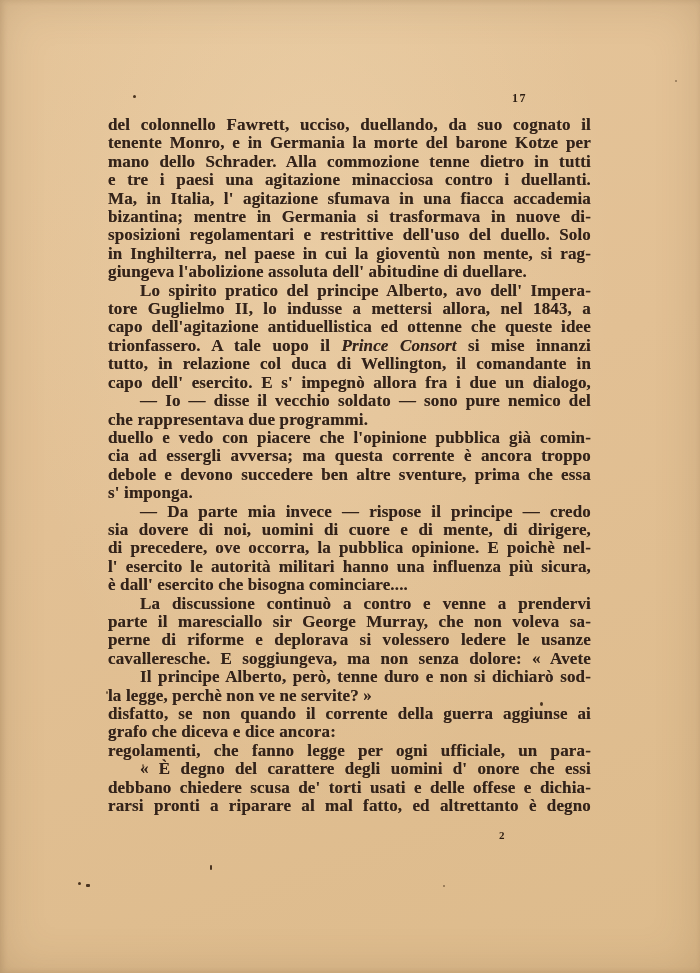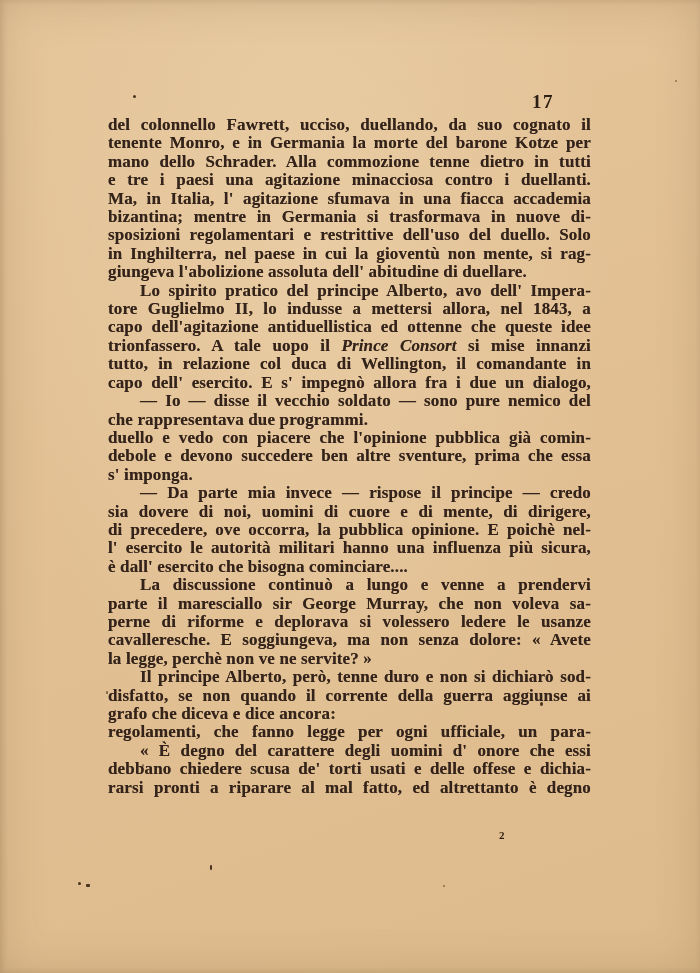--- a/index.html
+++ b/index.html
@@ -15,25 +15,24 @@
     width: 700px; height: 973px;
     background:
       radial-gradient(ellipse at 45% 28%, rgba(255,240,210,0.22) 0%, rgba(255,240,210,0) 55%),
       linear-gradient(160deg, #e5c59a 0%, #e2c094 45%, #ddbb8c 100%);
     box-shadow: inset 0 0 46px rgba(105,75,40,0.20), inset 2px 0 6px rgba(95,65,35,0.18);
     color: #33231a;
   }
   .pagenum {
     position: absolute;
     top: 91px; left: 512px;
-    font-size: 19px;
+    font-size: 12px;
     font-weight: bold;
     letter-spacing: 1.5px;
     color: #2d1e13;
-    margin-left: 20px;
   }
   .textblock {
     position: absolute;
     left: 108px; top: 116px;
     width: 483px;
   }
   .line {
     font-size: 17px;
     font-weight: bold;
     letter-spacing: 0.15px;
@@ -91,36 +90,37 @@
     <div class="line indent">Lo spirito pratico del principe Alberto, avo dell' Impera-</div>
     <div class="line">tore Guglielmo II, lo indusse a mettersi allora, nel 1843, a</div>
     <div class="line">capo dell'agitazione antiduellistica ed ottenne che queste idee</div>
     <div class="line"><span class="seg">trionfassero. A tale uopo il </span><span class="seg it">Prince Consort</span><span class="seg"> si mise innanzi</span></div>
     <div class="line">tutto, in relazione col duca di Wellington, il comandante in</div>
     <div class="line">capo dell' esercito. E s' impegnò allora fra i due un dialogo,</div>
     <div class="line indent">— Io — disse il vecchio soldato — sono pure nemico del</div>
 
     <div class="line pend">che rappresentava due programmi.</div>
     <div class="line">duello e vedo con piacere che l'opinione pubblica già comin-</div>
+    <div class="line">cia ad essergli avversa; ma questa corrente è ancora troppo</div>
     <div class="line">debole e devono succedere ben altre sventure, prima che essa</div>
     <div class="line pend">s' imponga.</div>
 
     <div class="line indent">— Da parte mia invece — rispose il principe — credo</div>
     <div class="line">sia dovere di noi, uomini di cuore e di mente, di dirigere,</div>
     <div class="line">di precedere, ove occorra, la pubblica opinione. E poichè nel-</div>
     <div class="line">l' esercito le autorità militari hanno una influenza più sicura,</div>
     <div class="line pend">è dall' esercito che bisogna cominciare....</div>
 
-    <div class="line indent">La discussione continuò a lungo e venne a prendervi</div>
+    <div class="line indent">La discussione continuò a contro e venne a prendervi</div>
     <div class="line">parte il maresciallo sir George Murray, che non voleva sa-</div>
     <div class="line">perne di riforme e deplorava si volessero ledere le usanze</div>
     <div class="line">cavalleresche. E soggiungeva, ma non senza dolore: « Avete</div>
+    <div class="line indent">Il principe Alberto, però, tenne duro e non si dichiarò sod-</div>
+
     <div class="line pend">la legge, perchè non ve ne servite? »</div>
-
-    <div class="line indent">Il principe Alberto, però, tenne duro e non si dichiarò sod-</div>
     <div class="line">disfatto, se non quando il corrente della guerra aggiunse ai</div>
     <div class="line pend">grafo che diceva e dice ancora:</div>
     <div class="line">regolamenti, che fanno legge per ogni ufficiale, un para-</div>
 
     <div class="line indent">« È degno del carattere degli uomini d' onore che essi</div>
     <div class="line">debbano chiedere scusa de' torti usati e delle offese e dichia-</div>
     <div class="line">rarsi pronti a riparare al mal fatto, ed altrettanto è degno</div>
   </div>
 
   <div class="sig">2</div>

